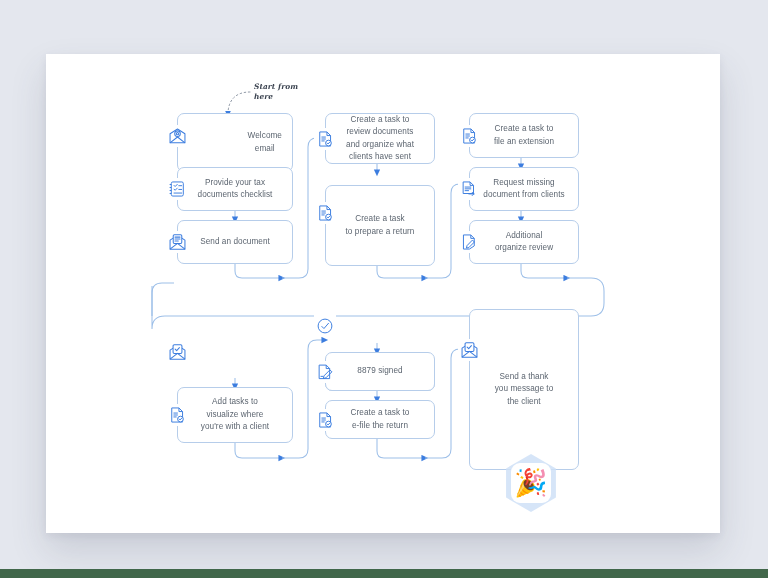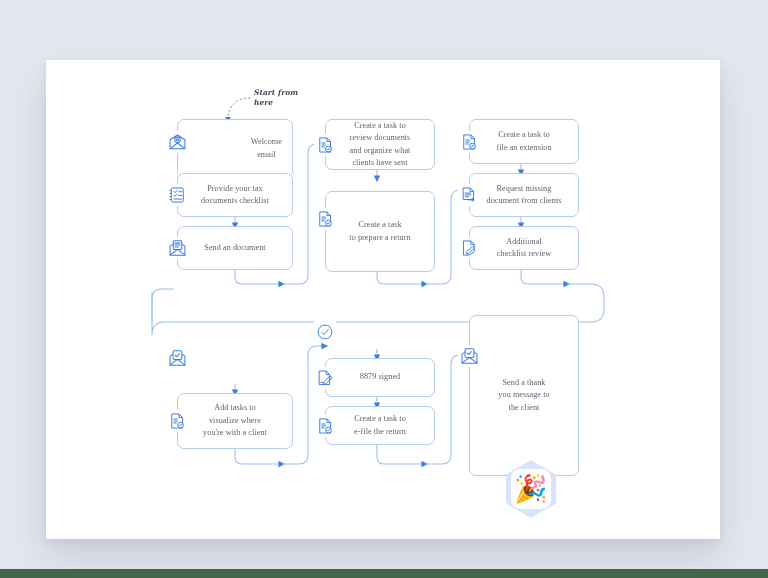--- a/index.html
+++ b/index.html
@@ -9,21 +9,21 @@
     font-family:"Liberation Sans", sans-serif;
     position:relative;
   }
   
   #bottom-strip{
     position:absolute;left:0;bottom:0;width:768px;height:9px;
     background:#41674a;
   }
   
   #paper{
-    position:absolute;left:46px;top:60px;width:674px;height:479px;
+    position:absolute;left:46px;top:54px;width:674px;height:479px;
     background:#ffffff;
     box-shadow:0 18px 34px rgba(60,70,95,.16), 0 3px 8px rgba(60,70,95,.08);
   }
   #canvas{position:absolute;left:0;top:0;width:674px;height:479px;}
   svg.wires{position:absolute;left:0;top:0;width:674px;height:479px;pointer-events:none;}
 
   
   .node{
     position:absolute;
     box-sizing:border-box;
@@ -32,21 +32,21 @@
     background:#ffffff;
     display:flex;align-items:center;justify-content:center;
     text-align:center;
     color:#5c6570;
     font-size:8.2px;
     line-height:12.4px;
     letter-spacing:.06px;
     padding:4px 10px;
     z-index:3;
   }
-  .node .txt{display:block;white-space:pre-line;font-family:Liberation Serif, serif;}
+  .node .txt{display:block;white-space:pre-line;}
 
   
   .nicon{
     position:absolute;
     width:22px;height:22px;
     display:flex;align-items:center;justify-content:center;
     background:#ffffff;
     z-index:5;
   }
   .nicon svg{display:block;}
@@ -230,21 +230,21 @@
       <svg width="18" height="18" viewBox="0 0 24 24" fill="none" stroke="#3c7ddf" stroke-width="1.3" stroke-linejoin="round">
         <path d="M4.2 2.6 H13.4 L18 7.2 V18 H4.2 Z"></path>
         <path d="M13.4 2.6 V7.2 H18"></path>
         <path d="M6.8 9.4 H14.4 M6.8 11.8 H14.4 M6.8 14.2 H11.4" stroke-linecap="round"></path>
         <path d="M11.8 18.6 H18.4 M18.4 18.6 l-2.2 -2.2 M18.4 18.6 l-2.2 2.2" stroke-linecap="round"></path>
       </svg>
     </div>
 
     <div class="node" style="left:423px;top:166px;width:110px;height:44px;">
       <span class="txt">Additional
-checklist review</span>
+organize review</span>
     </div>
     <div class="nicon" style="left:412px;top:177px;">
       <svg width="18" height="18" viewBox="0 0 24 24" fill="none" stroke="#3c7ddf" stroke-width="1.3" stroke-linejoin="round">
         <path d="M4.6 2.6 H14.4 L19 7.2 V17.2 L12.6 21.4 H4.6 Z"></path>
         <path d="M14.4 2.6 V7.2 H19"></path>
         <path d="M16.6 9.4 l2.6 2.6 l-7.4 7.4 l-3.2 .7 l.7 -3.2 z"></path>
       </svg>
     </div>
 
     <div class="nicon" style="left:120px;top:287px;">

